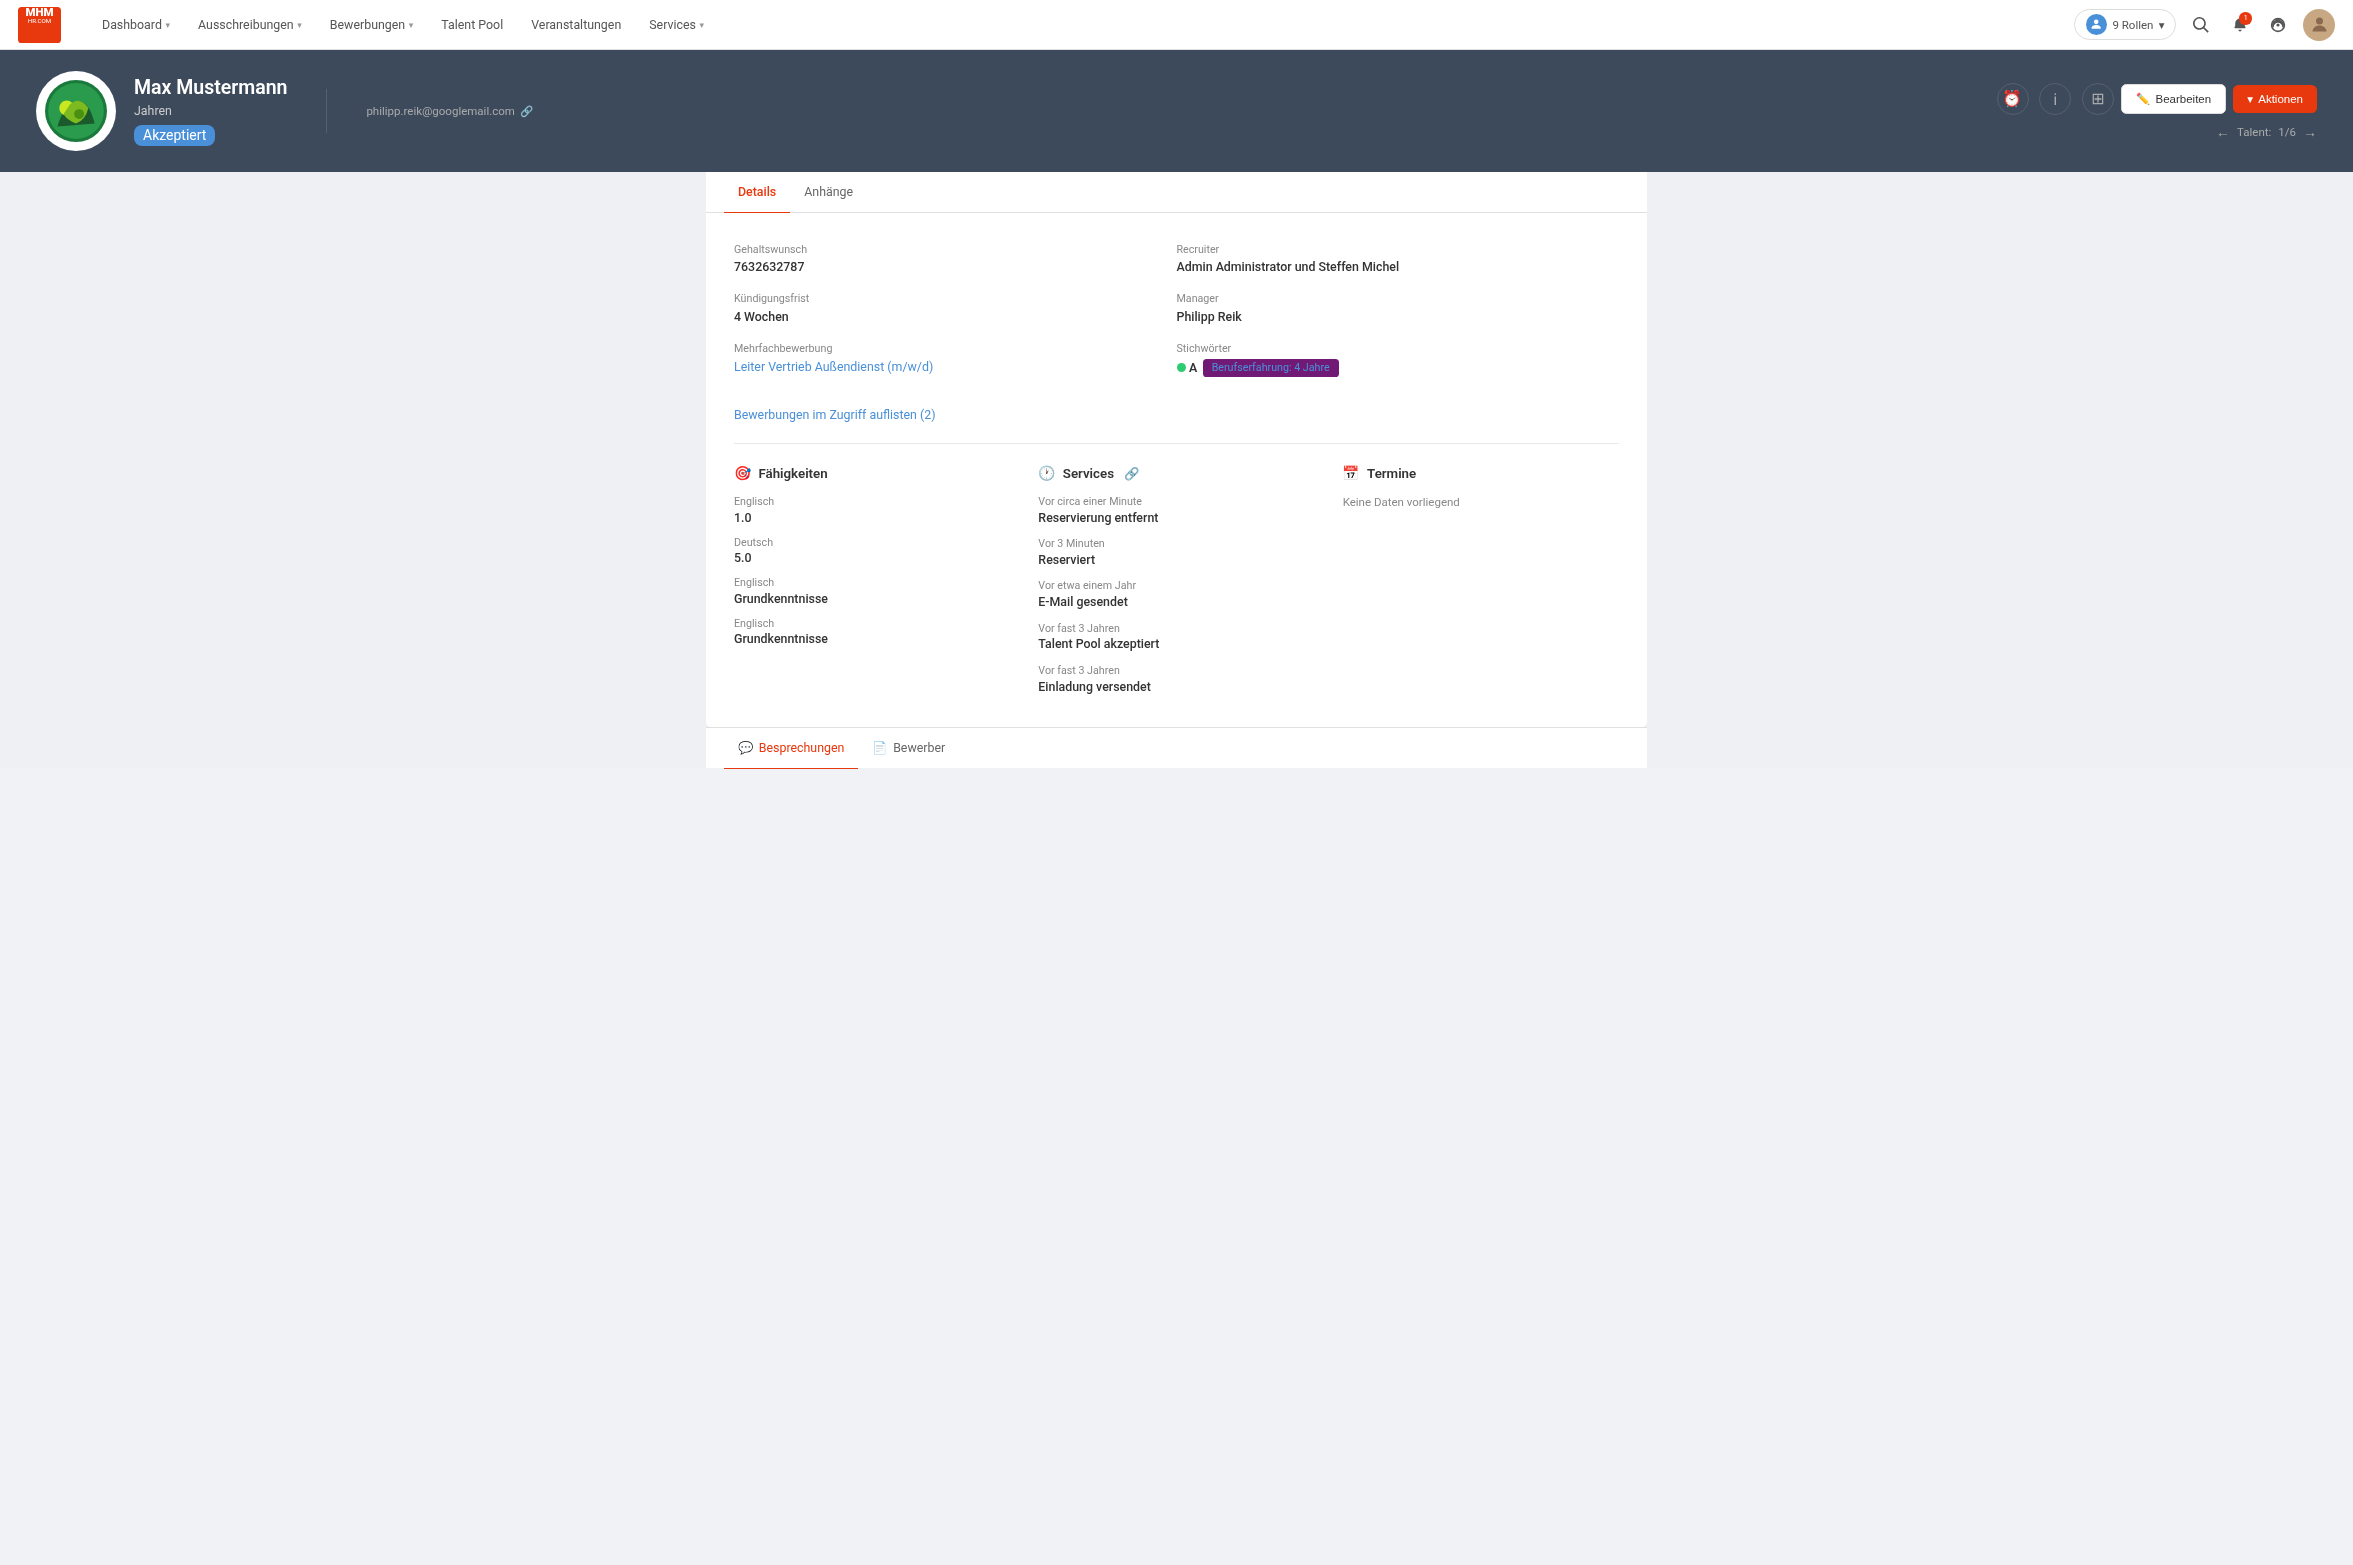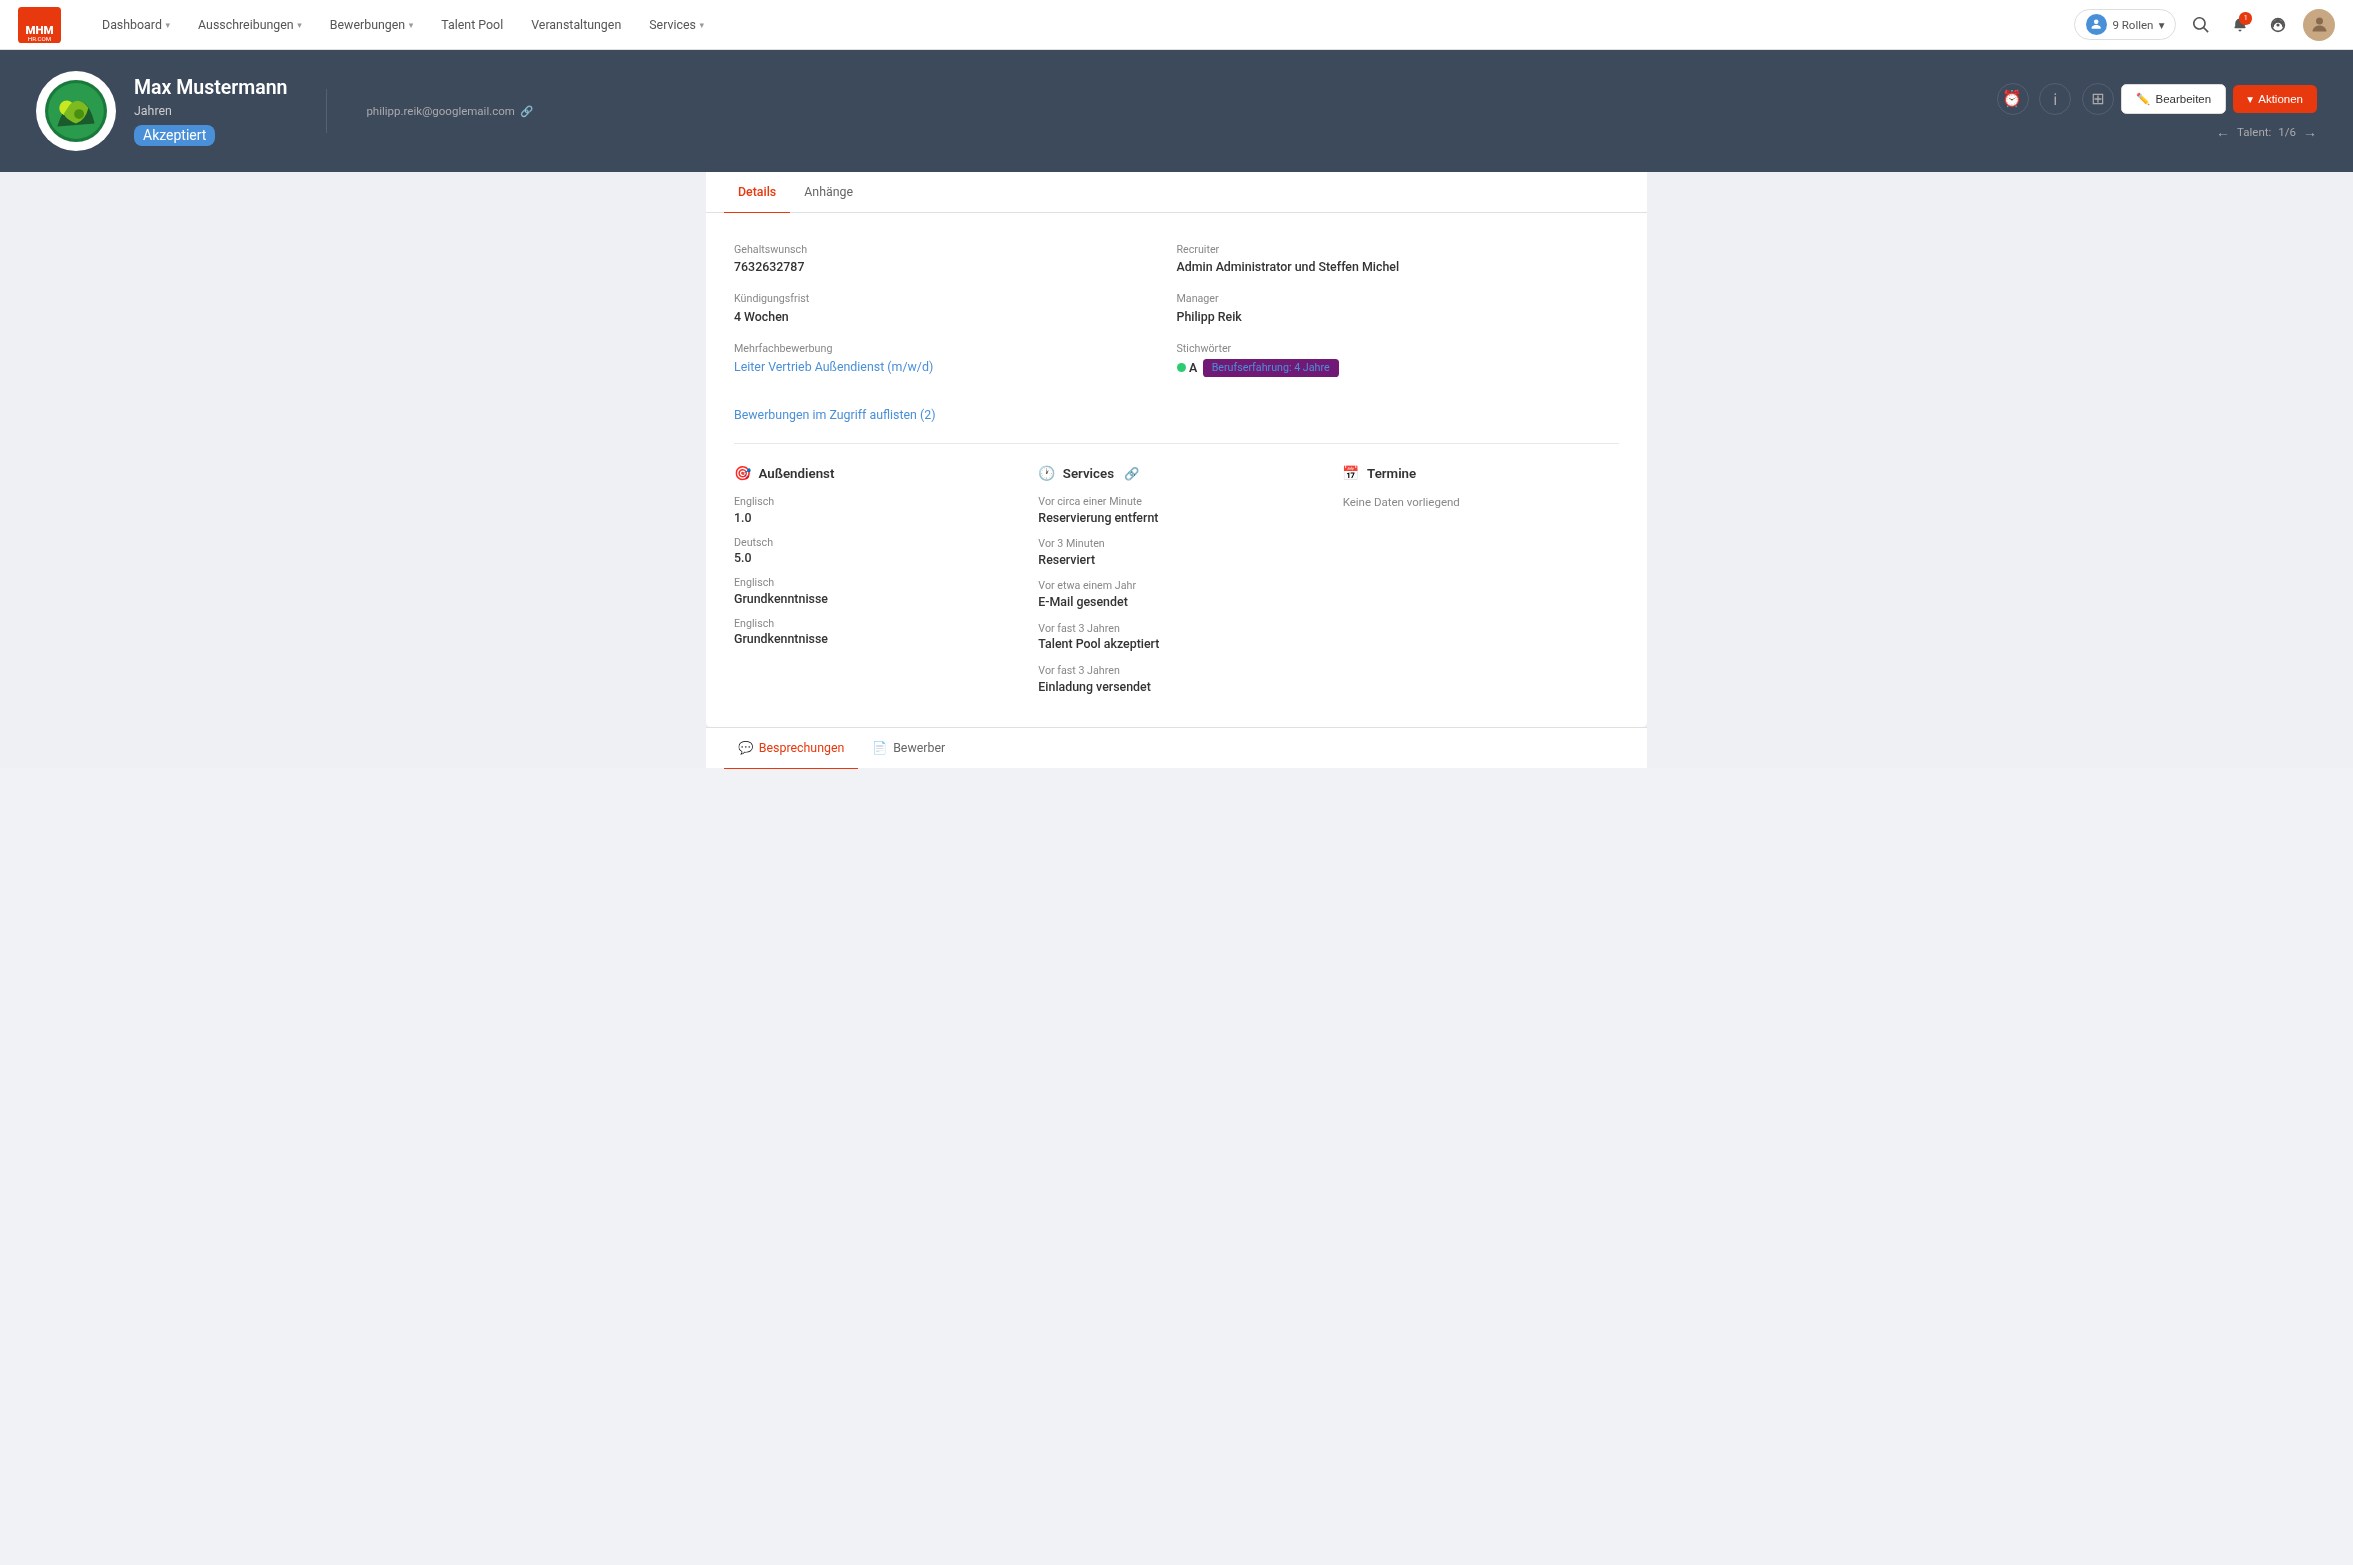--- a/index.html
+++ b/index.html
@@ -21,21 +21,21 @@
       align-items: center;
       margin-right: 27px;
     }
     .logo-box {
       width: 43px;
       height: 36px;
       background: #e8380d;
       border-radius: 3.6px;
       display: flex;
       align-items: center;
-      justify-content: flex-end;
+      justify-content: flex-start;
       flex-direction: column;
     }
     .logo-box .logo-text {
       color: white;
       font-weight: 900;
       font-size: 11.5px;
       line-height: 1;
     }
     .logo-box .logo-sub {
       color: white;
@@ -608,21 +608,21 @@
 
       <a class="bewerbungen-link">Bewerbungen im Zugriff auflisten (2)</a>
 
       <hr class="section-divider">
 
       <div class="three-cols">
 
         <div>
           <div class="section-title">
             <span class="section-icon">🎯</span>
-            <span>Außendienst</span>
+            <span>Fähigkeiten</span>
           </div>
           <div class="skill-row">
             <div class="skill-label">Englisch</div>
             <div class="skill-value">1.0</div>
           </div>
           <div class="skill-row">
             <div class="skill-label">Deutsch</div>
             <div class="skill-value">5.0</div>
           </div>
           <div class="skill-row">

